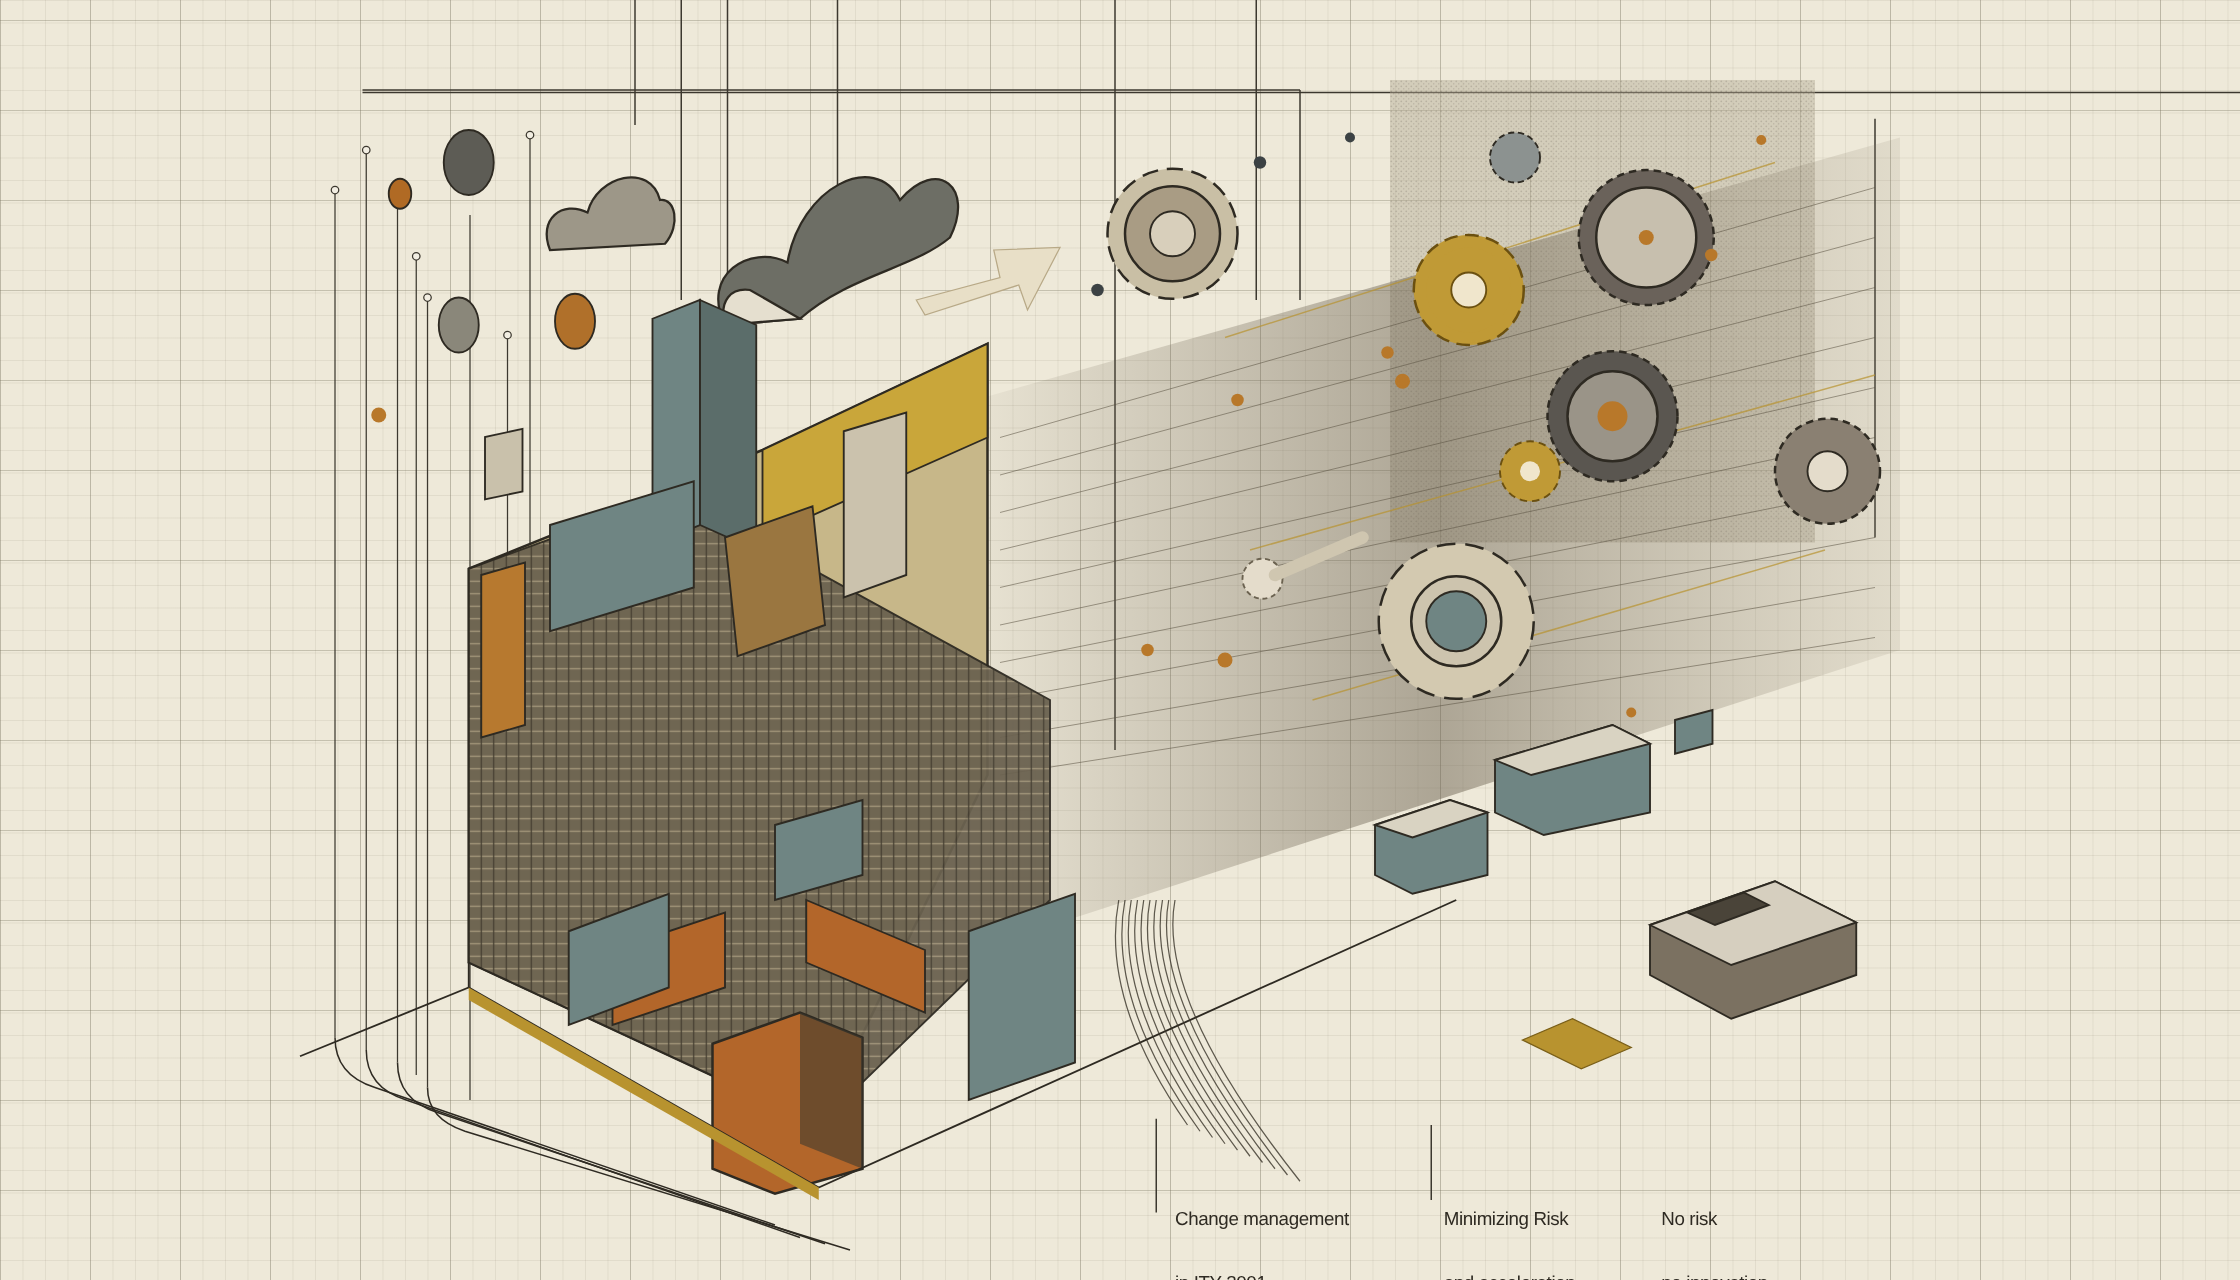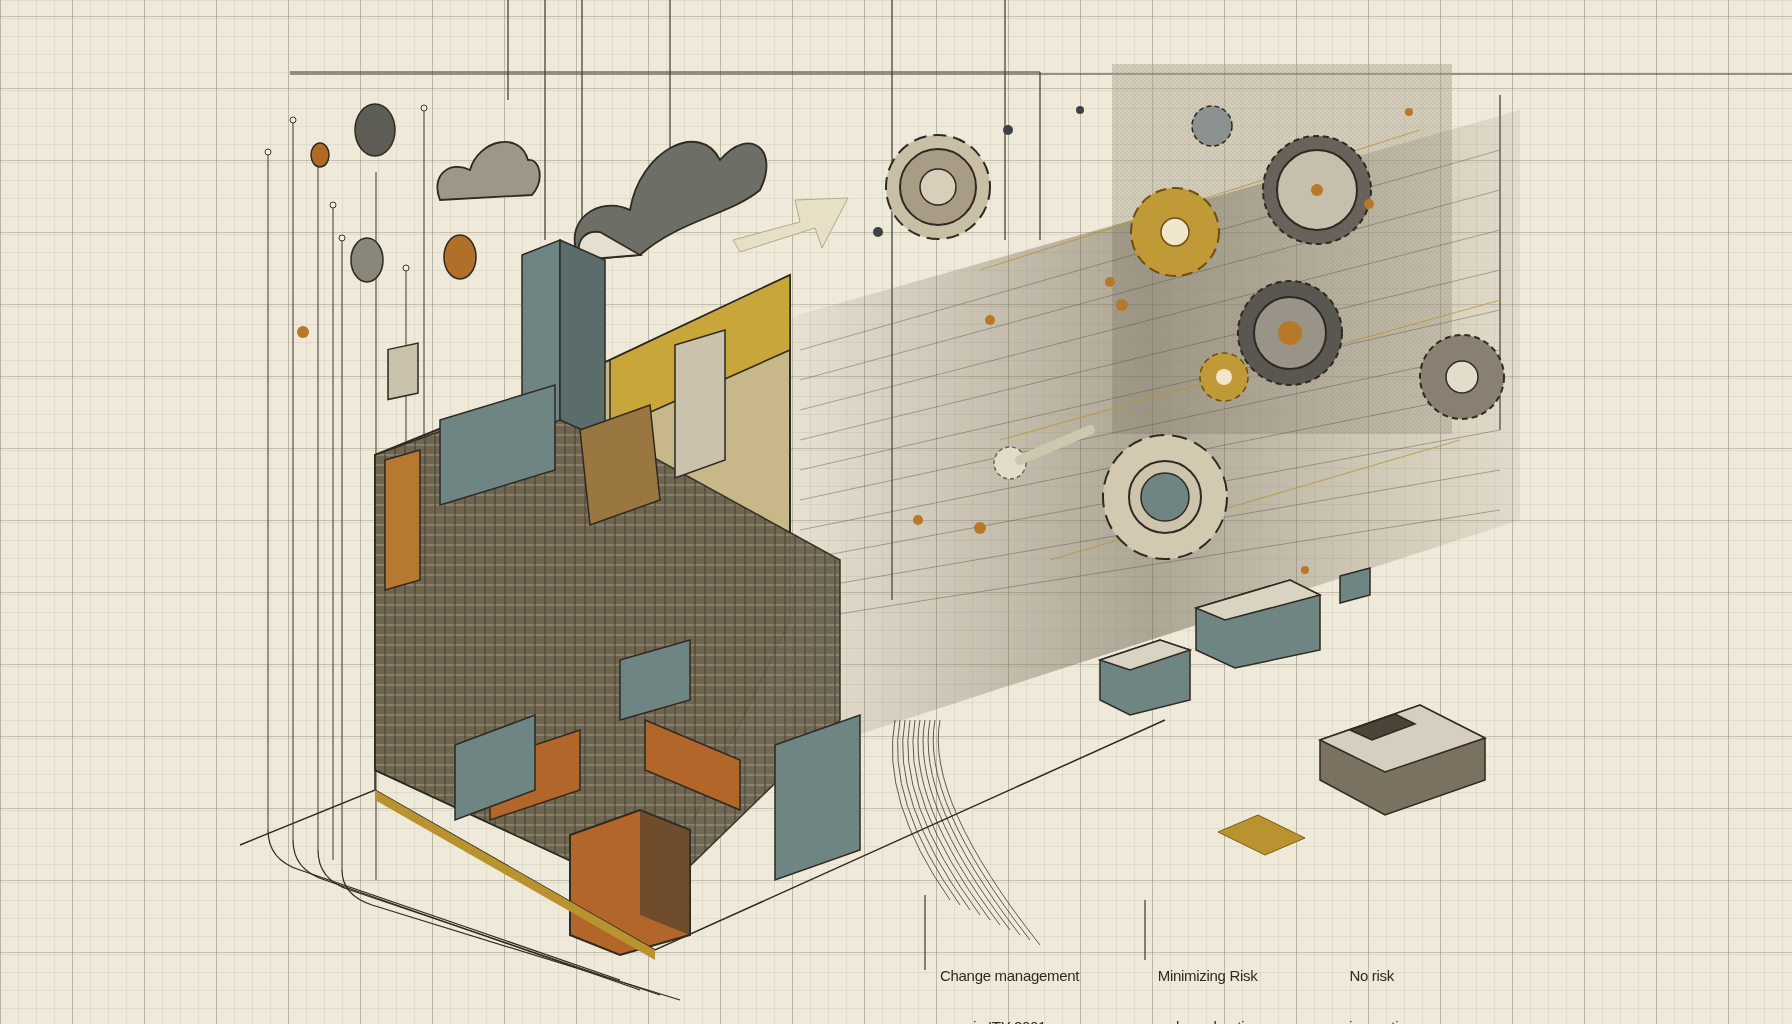--- a/index.html
+++ b/index.html
@@ -8,21 +8,21 @@
     background-color:#eee9d9;
     background-image:
       linear-gradient(to right, rgba(120,115,95,0.35) 1px, transparent 1px),
       linear-gradient(to bottom, rgba(120,115,95,0.35) 1px, transparent 1px),
       linear-gradient(to right, rgba(150,145,125,0.15) 1px, transparent 1px),
       linear-gradient(to bottom, rgba(150,145,125,0.15) 1px, transparent 1px);
     background-size:72px 72px,72px 72px,18px 18px,18px 18px;
     background-position:0 0,0 16px,0 0,0 0;}
   svg#art{position:absolute;left:0;top:0;}
   .caption{position:absolute;font-size:15px;line-height:17px;color:#2e2a22;letter-spacing:-0.3px;white-space:pre;}
-  .caption span{display:block;text-align:center;}
+  .caption span{display:block;}
 </style>
 </head>
 <body>
 
 <div id="stage">
 <svg id="art" width="1792" height="1024" viewBox="0 0 1792 1024" xmlns="http://www.w3.org/2000/svg">
   <defs>
     <linearGradient id="streak" x1="0" y1="0" x2="1" y2="0">
       <stop offset="0" stop-color="#6a604f" stop-opacity="0.05"></stop>
       <stop offset="0.5" stop-color="#6a604f" stop-opacity="0.55"></stop>

